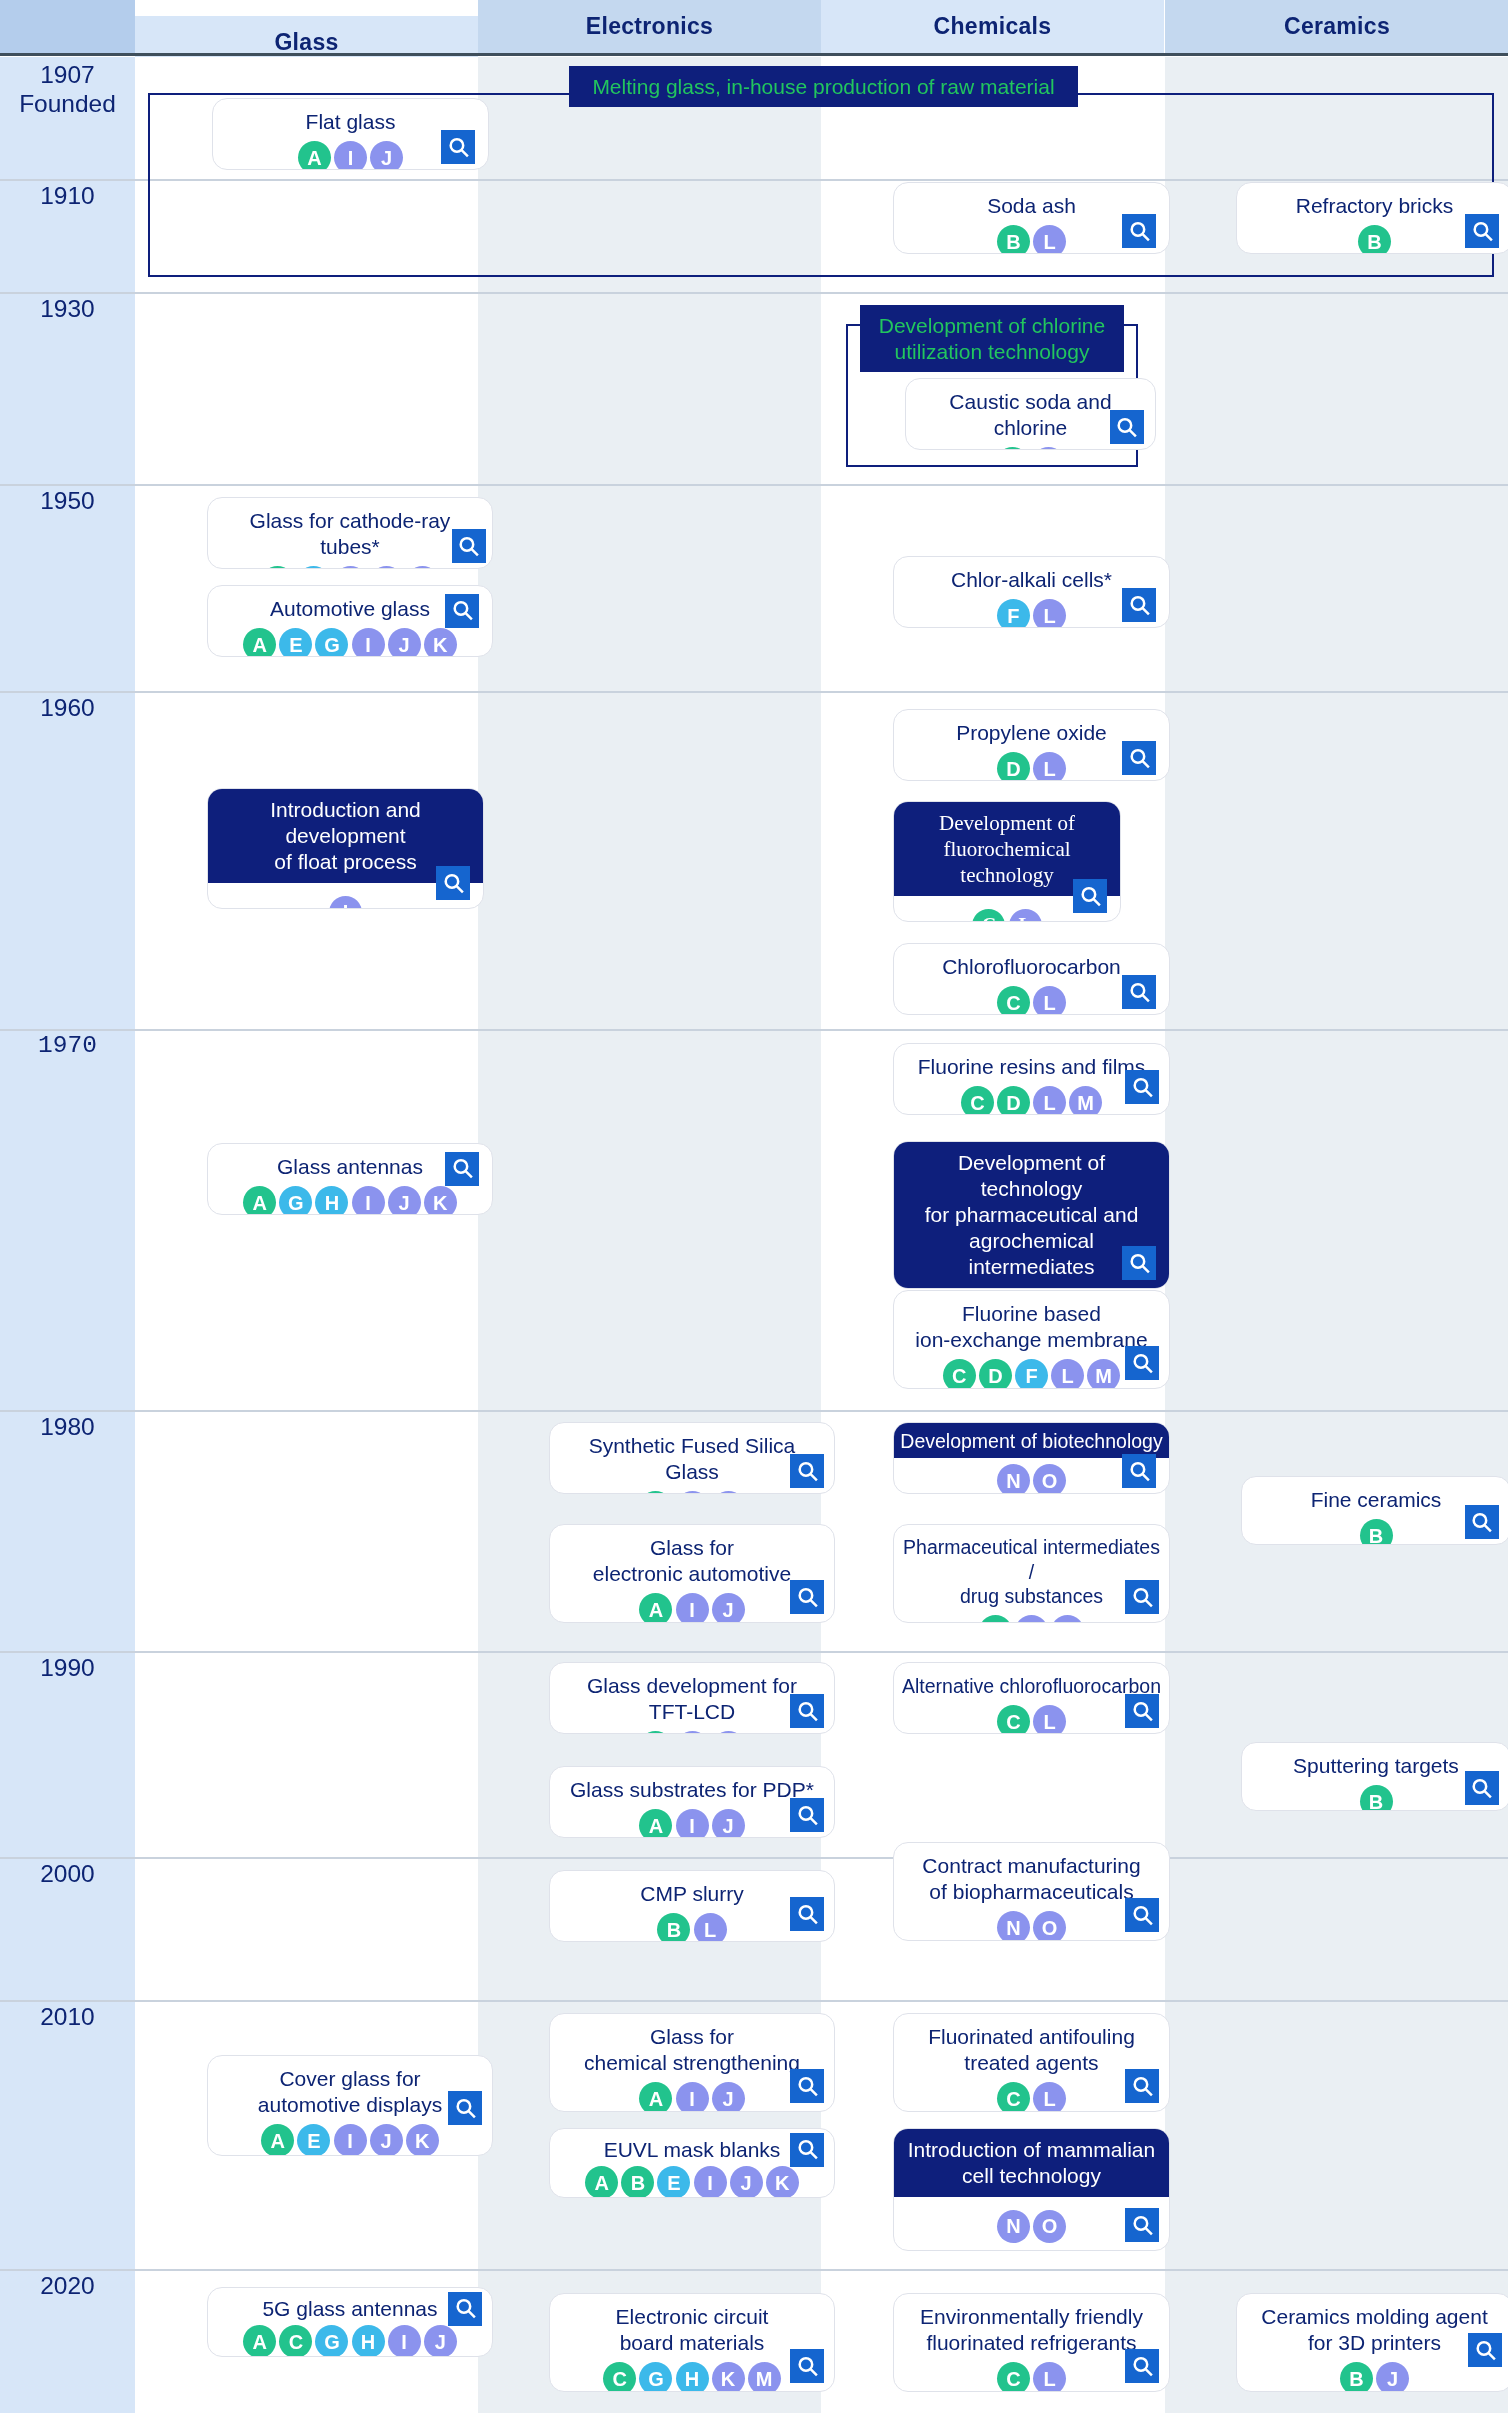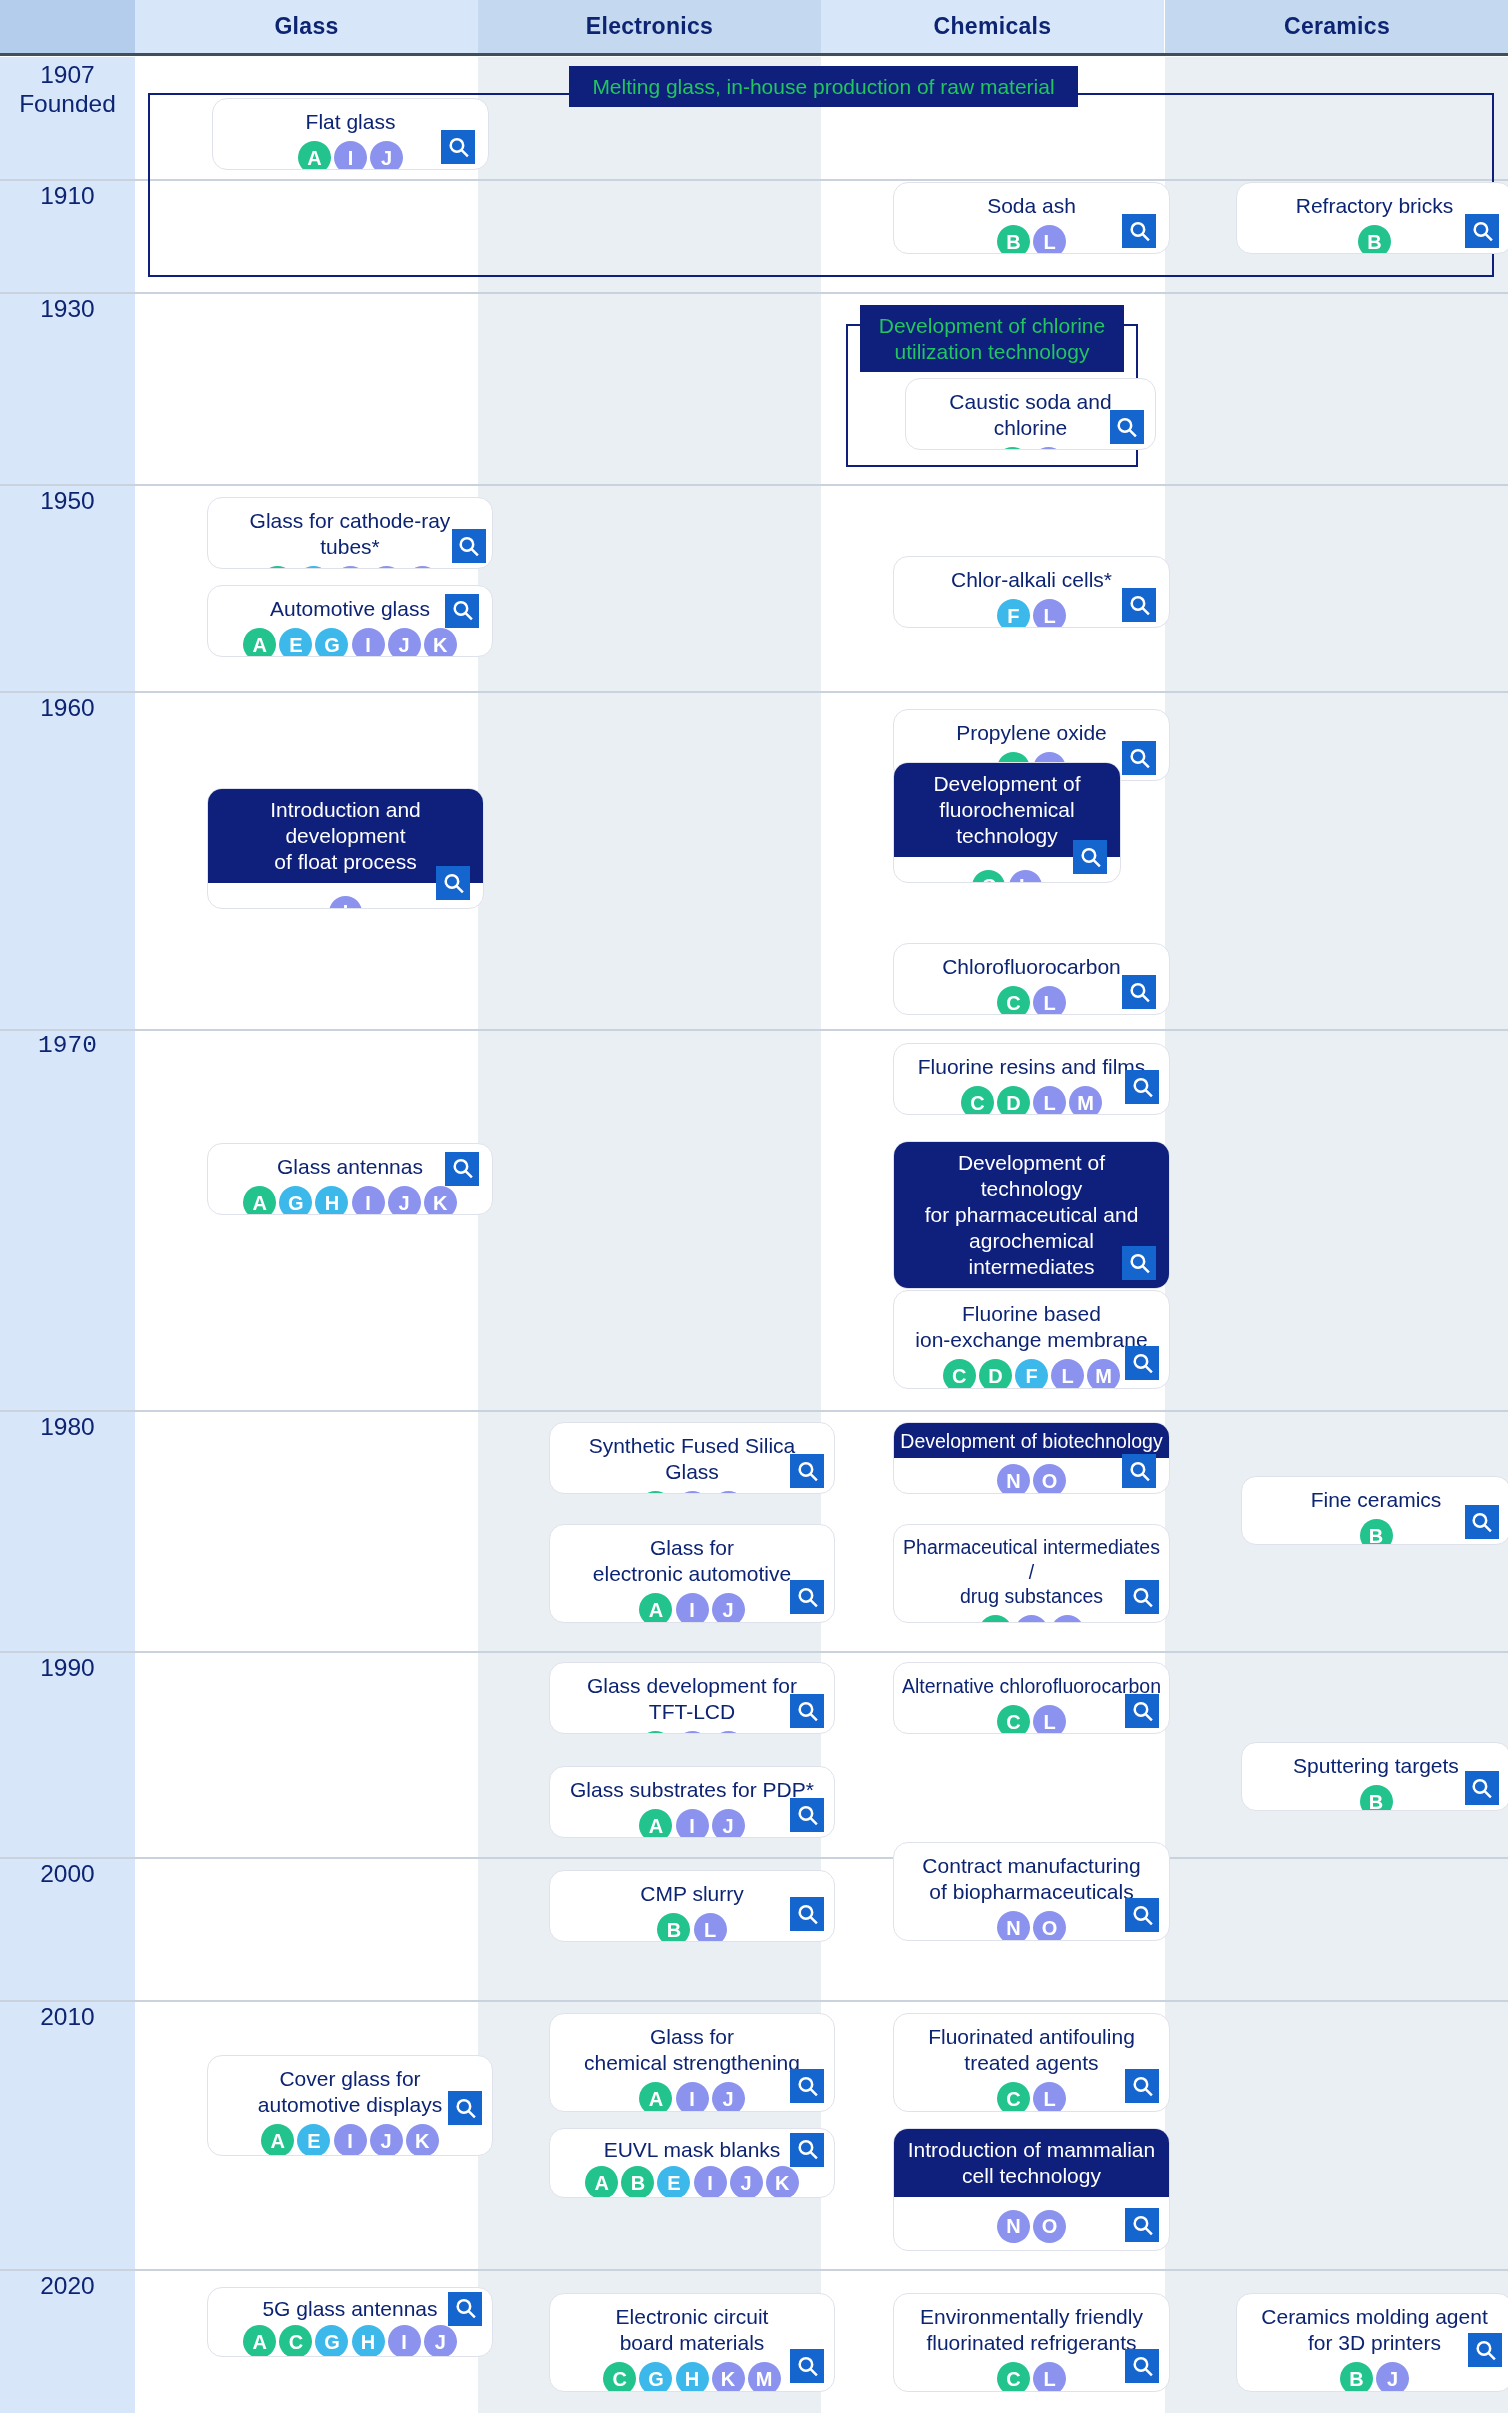--- a/index.html
+++ b/index.html
@@ -55,21 +55,21 @@
   .groupbanner{position:absolute;background:#0e1f7c;color:#22c55e;text-align:center;
                font-size:21px;line-height:26px;padding:7.5px 16.3px;box-sizing:border-box;}
 </style>
 </head>
 <body>
 
 <div id="root">
 
   <div class="hdr">
     <div class="cell yearhead" style="left:0;width:135px;"></div>
-    <div class="cell c-odd" style="left:135px;width:343px;">Glass</div>
+    <div class="cell c-odd" style="left:135px;width:343px;margin-top:16px;">Glass</div>
     <div class="cell c-even" style="left:478px;width:343px;">Electronics</div>
     <div class="cell c-odd" style="left:821px;width:343px;">Chemicals</div>
     <div class="cell c-even" style="left:1165px;width:344px;">Ceramics</div>
   </div>
   <div class="hdr-rule"></div>
 
   <div class="colbg light" style="left:135px;width:343px;"></div>
   <div class="colbg tint" style="left:478px;width:343px;"></div>
   <div class="colbg light" style="left:821px;width:343px;"></div>
   <div class="colbg tint" style="left:1165px;width:344px;"></div>
@@ -233,21 +233,21 @@
       <span class="badge b-peri">L</span>
     </div>
     <div class="magn" style="right:12.6px;top:31px;">
       <svg viewBox="0 0 24 24" fill="none" stroke="#fff" stroke-width="2.4">
           <circle cx="10.5" cy="10" r="6"></circle>
           <line x1="15" y1="14.5" x2="21" y2="20.5"></line>
         </svg>
     </div>
   </div>
 
-  <div class="card" style="left:854px;top:762px;width:228px;height:121px;">
+  <div class="card" style="left:854px;top:801px;width:228px;height:121px;font-family:Liberation Serif, serif;">
     <div class="card-banner">
       <span>Development of</span><br><span>fluorochemical technology</span>
     </div>
     <div class="badges" style="padding-top:12.6px;">
       <span class="badge b-green">C</span>
       <span class="badge b-peri">L</span>
     </div>
     <div class="magn" style="right:12.6px;top:77px;">
       <svg viewBox="0 0 24 24" fill="none" stroke="#fff" stroke-width="2.4">
           <circle cx="10.5" cy="10" r="6"></circle>

